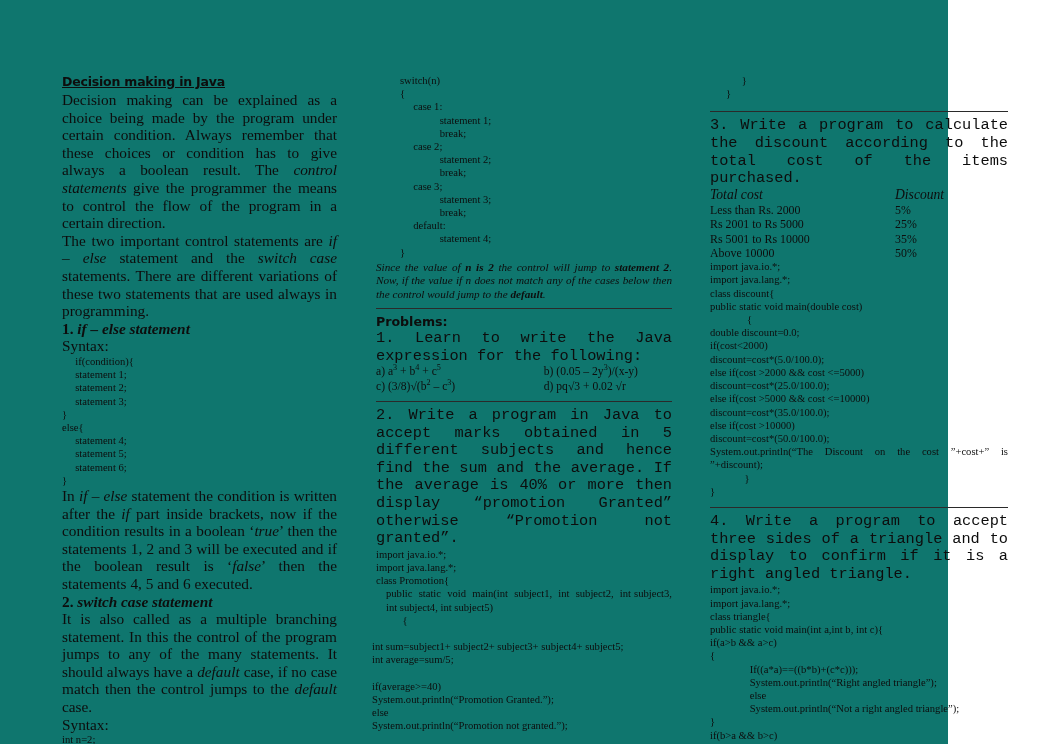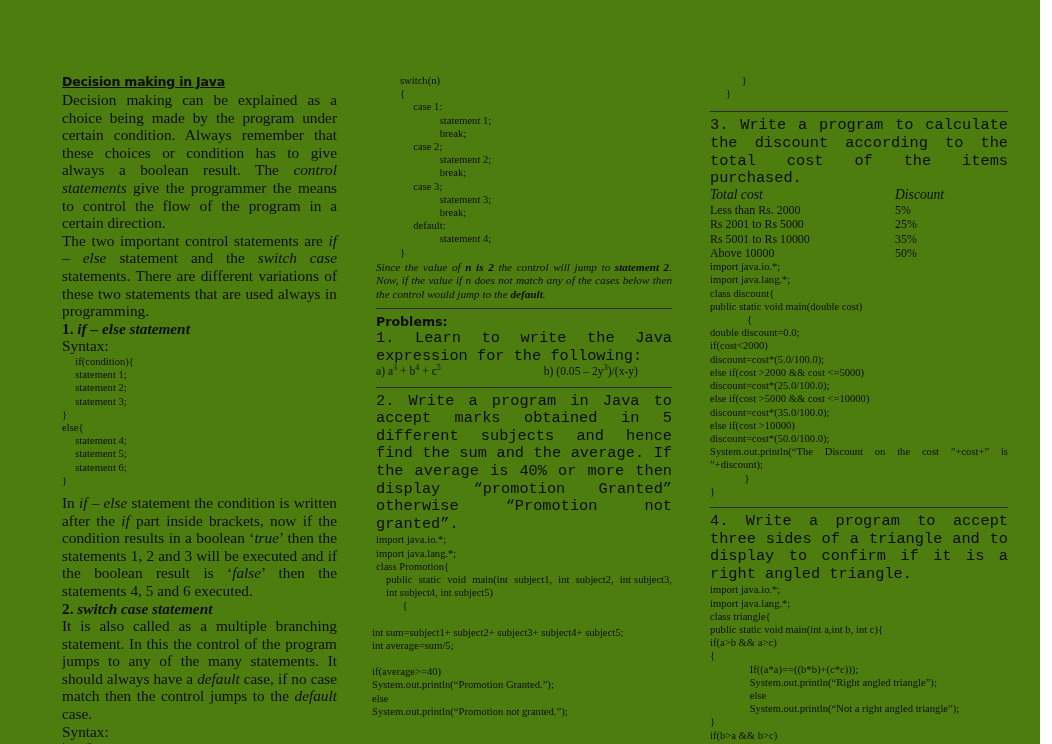--- a/index.html
+++ b/index.html
@@ -9,23 +9,23 @@
   }
   body {
     width: 1052px;
     height: 744px;
     font-family: "Liberation Serif", serif;
     color: #0d0d0d;
     overflow: hidden;
   }
   .page {
     position: relative;
-    width: 1040px;
+    width: 948px;
     height: 744px;
-    background: #4d7c0f;
+    background: #0f766e;
   }
   .col {
     position: absolute;
     top: 74px;
   }
   .col1 { left: 62px;  width: 275px; }
   .col2 { left: 376px; width: 296px; }
   .col3 { left: 710px; width: 298px; }
 
   
@@ -141,21 +141,21 @@
      statement 1;
      statement 2;
      statement 3;
 }
 else{
      statement 4;
      statement 5;
      statement 6;
 }</pre>
 
-    <p class="para" style="margin-top:7px"><span>In </span><i>if – else</i><span> statement the condition is written after the </span><i>if</i><span> part inside brackets, now if the condition results in a boolean ‘</span><i>true</i><span>’ then the statements 1, 2 and 3 will be executed and if the boolean result is ‘</span><i>false</i><span>’ then the statements 4, 5 and 6 executed.</span></p>
+    <p class="para" style="margin-top:0"><span>In </span><i>if – else</i><span> statement the condition is written after the </span><i>if</i><span> part inside brackets, now if the condition results in a boolean ‘</span><i>true</i><span>’ then the statements 1, 2 and 3 will be executed and if the boolean result is ‘</span><i>false</i><span>’ then the statements 4, 5 and 6 executed.</span></p>
 
     <p class="subhead"><span>2. </span><i>switch case statement</i></p>
 
     <p class="para"><span>It is also called as a multiple branching statement. In this the control of the program jumps to any of the many statements. It should always have a </span><i>default</i><span> case, if no case match then the control jumps to the </span><i>default</i><span> case.</span></p>
 
     <p class="syntax-label">Syntax:</p>
 
     <pre class="codeblock">int n=2;</pre>
 
   </div>
@@ -181,20 +181,24 @@
 
     <hr class="rule">
 
     <div class="sectionhead">Problems:</div>
 
     <p class="prob">1. Learn to write the Java expression for the following:</p>
 
     <div class="math-row">
       <div class="math-a"><span>a)</span> <span>a<sup>3</sup> + b<sup>4</sup> + c<sup>5</sup></span></div>
       <div class="math-b"><span>b)</span> <span>(0.05 – 2y<sup>3</sup>)/(x-y)</span></div>
+    </div>
+    <div class="math-row">
+      <div class="math-a"><span>c)</span> <span>(3/8)√(b<sup>2</sup> – c<sup>3</sup>)</span></div>
+      <div class="math-b"><span>d)</span> <span>pq√3 + 0.02 √r</span></div>
     </div>
 
     <hr class="rule">
 
     <p class="prob">2. Write a program in Java to accept marks obtained in 5 different subjects and hence find the sum and the average. If the average is 40% or more then display “promotion Granted” otherwise “Promotion not granted”.</p>
 
     <pre class="codeblock">import java.io.*;
 import java.lang.*;
 class Promotion{</pre>
     <p class="code just" style="padding-left:10px">public  static  void  main(int  subject1,  int  subject2,  int subject3, int subject4, int subject5)</p>

